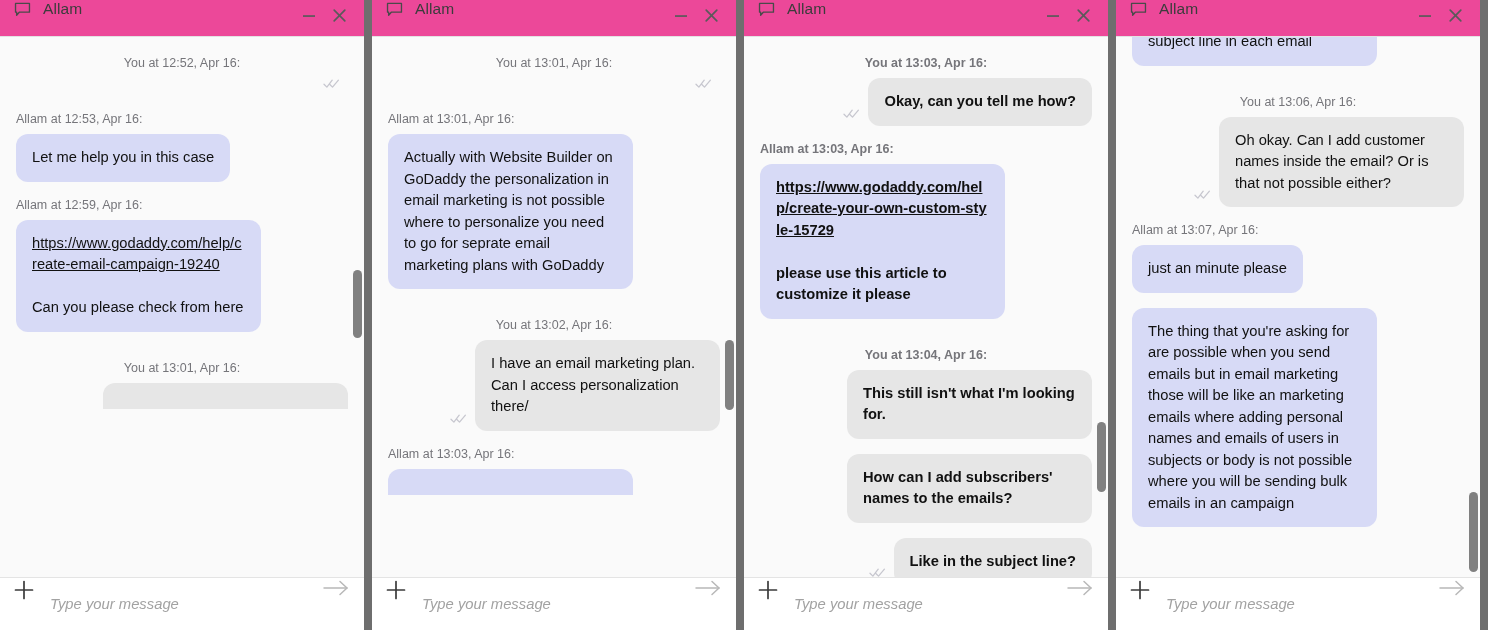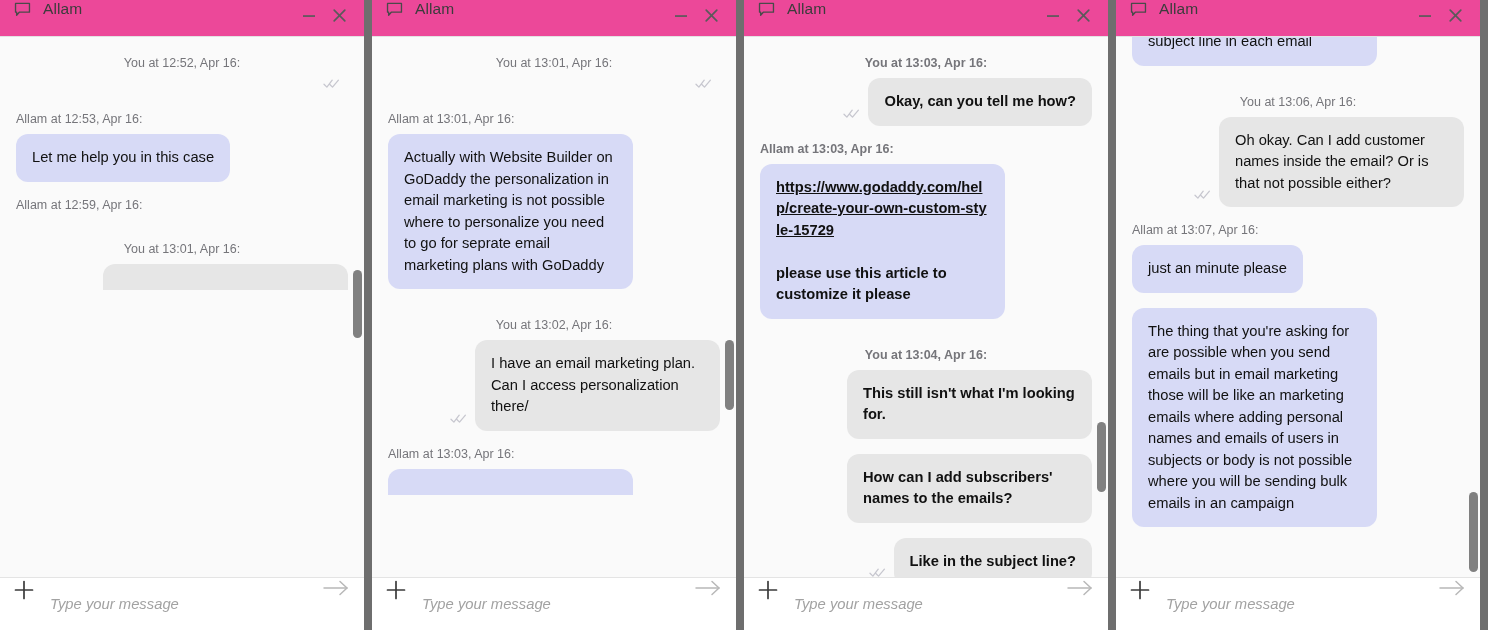--- a/index.html
+++ b/index.html
@@ -219,20 +219,25 @@
                 <polyline points="1,6.2 3.9,9.1 9.2,2.2"></polyline>
                 <polyline points="6.6,6.2 9.5,9.1 15.4,2.2"></polyline>
               </svg>
             </span>
           </div>
           <div class="meta left">Allam at 12:53, Apr 16:</div>
           <div class="row in">
             <div class="bubble in">Let me help you in this case</div>
           </div>
           <div class="meta left">Allam at 12:59, Apr 16:</div>
+          <div class="row in">
+            <div class="bubble in"><span class="link">https://www.godaddy.com/help/create-email-campaign-19240</span><span style="white-space: pre-wrap;">
+
+Can you please check from here</span></div>
+          </div>
           <div class="meta right">You at 13:01, Apr 16:</div>
           <div class="row out">
             <div class="bubble out" style="max-width: 245px; width: 245px; height: 26px; padding: 0px; border-radius: 12px 12px 0px 0px;"></div>
           </div>
         </div>
         <div class="sb-track">
           <div class="sb-thumb" style="top: 195px; height: 68px;"></div>
         </div>
       </div>
       <div class="composer">

